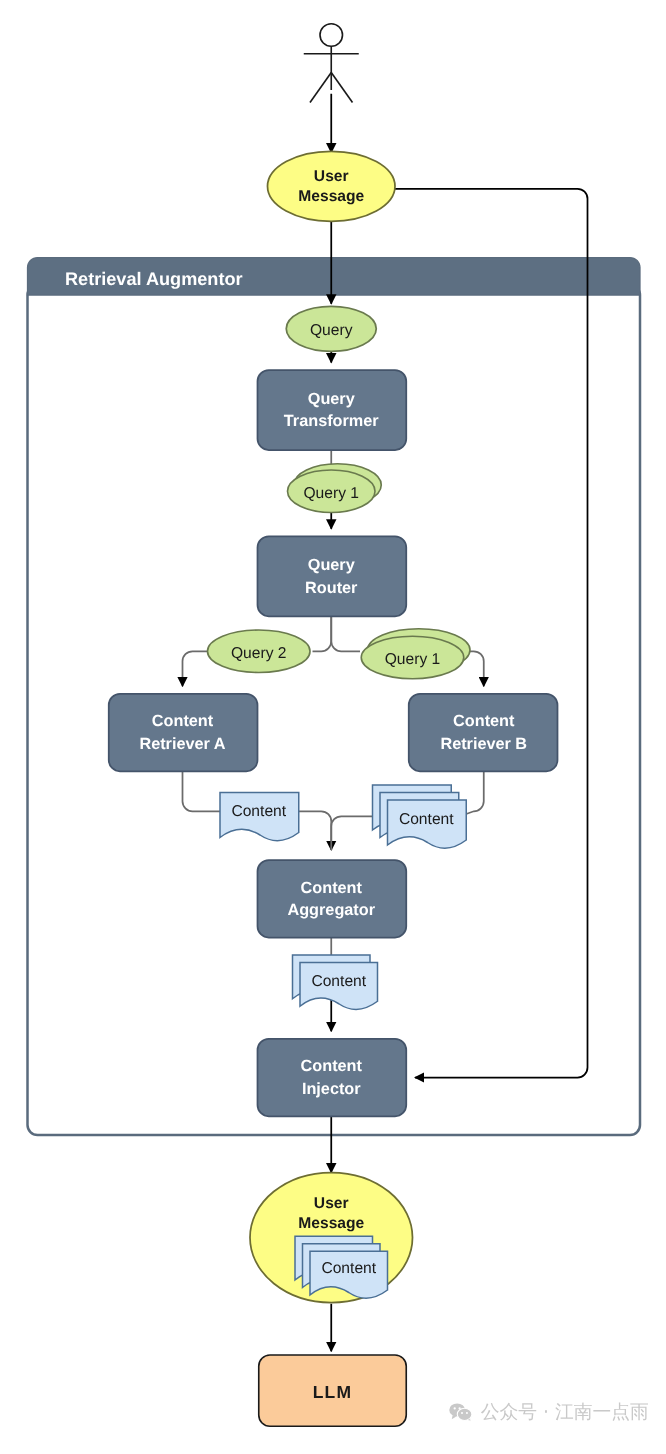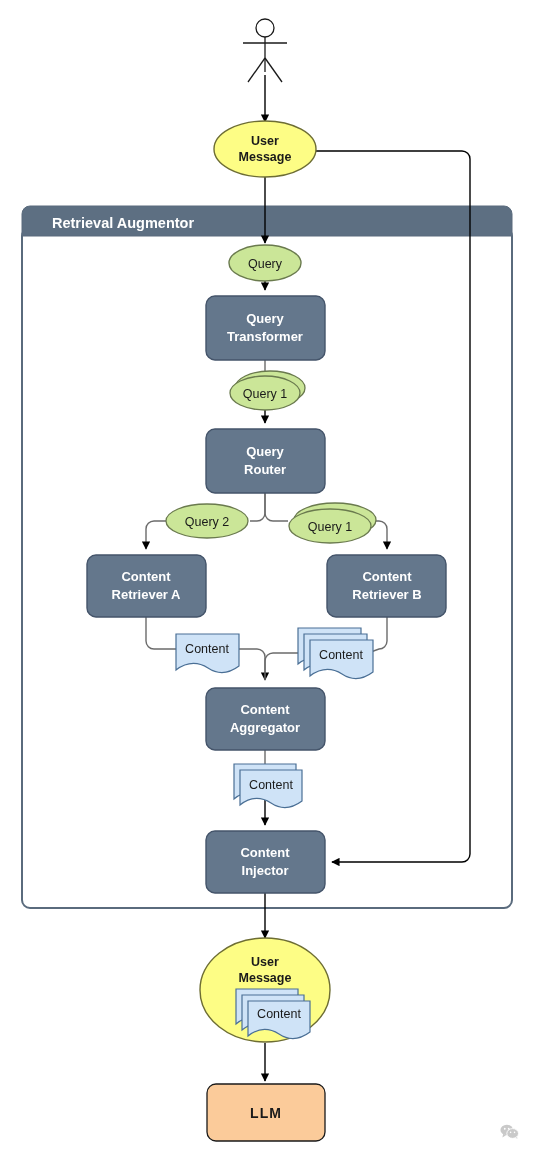--- a/index.html
+++ b/index.html
@@ -198,15 +198,16 @@
     <svg class="wm-icon" viewBox="0 0 24 19">
       <ellipse cx="8.5" cy="7.5" rx="8" ry="6.6" fill="#c9c9c9"></ellipse>
       <path d="M 4 12.5 L 3 17 L 7.6 14.2 Z" fill="#c9c9c9"></path>
       <ellipse cx="16" cy="12" rx="7.4" ry="6.2" fill="#c9c9c9" stroke="#ffffff" stroke-width="1.1"></ellipse>
       <path d="M 21.5 16.3 L 22.4 19 L 18.8 17.4 Z" fill="#c9c9c9" stroke="#ffffff" stroke-width="0.6"></path>
       <circle cx="6" cy="6" r="1.15" fill="#ffffff"></circle>
       <circle cx="11" cy="6" r="1.15" fill="#ffffff"></circle>
       <circle cx="13.4" cy="10.6" r="1" fill="#ffffff"></circle>
       <circle cx="18.4" cy="10.6" r="1" fill="#ffffff"></circle>
     </svg>
+    <span>公众号 · 江南一点雨</span>
   </div>
 
 </div>
 
 </body></html>

